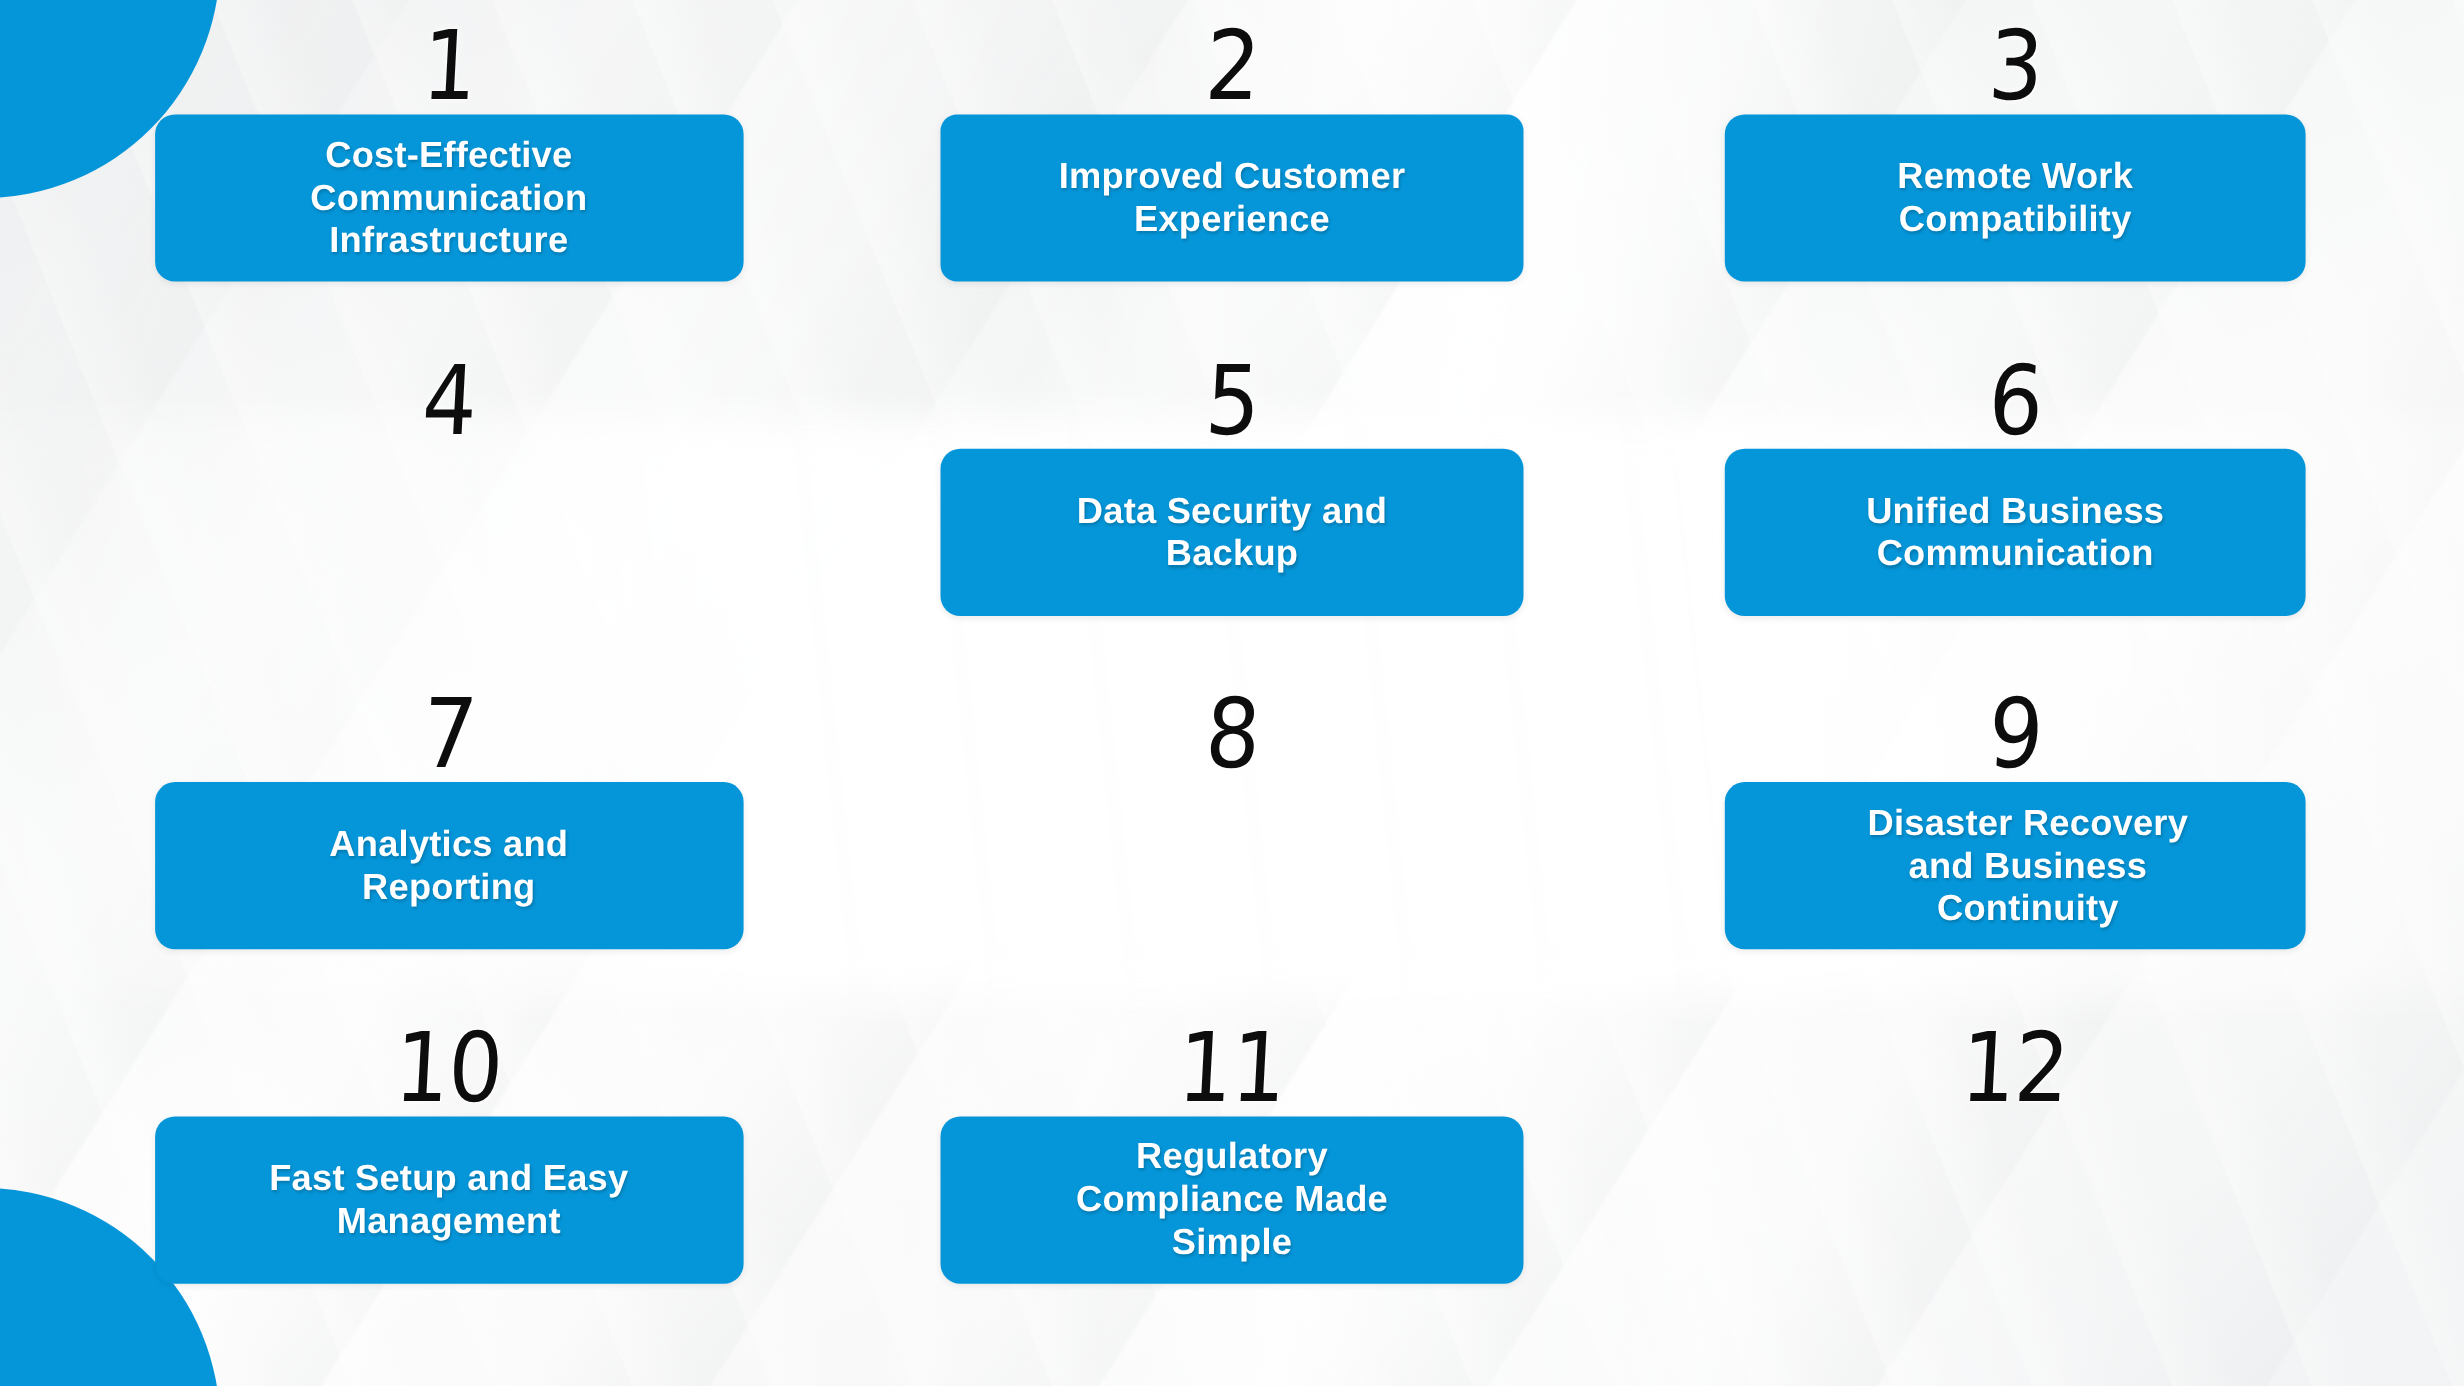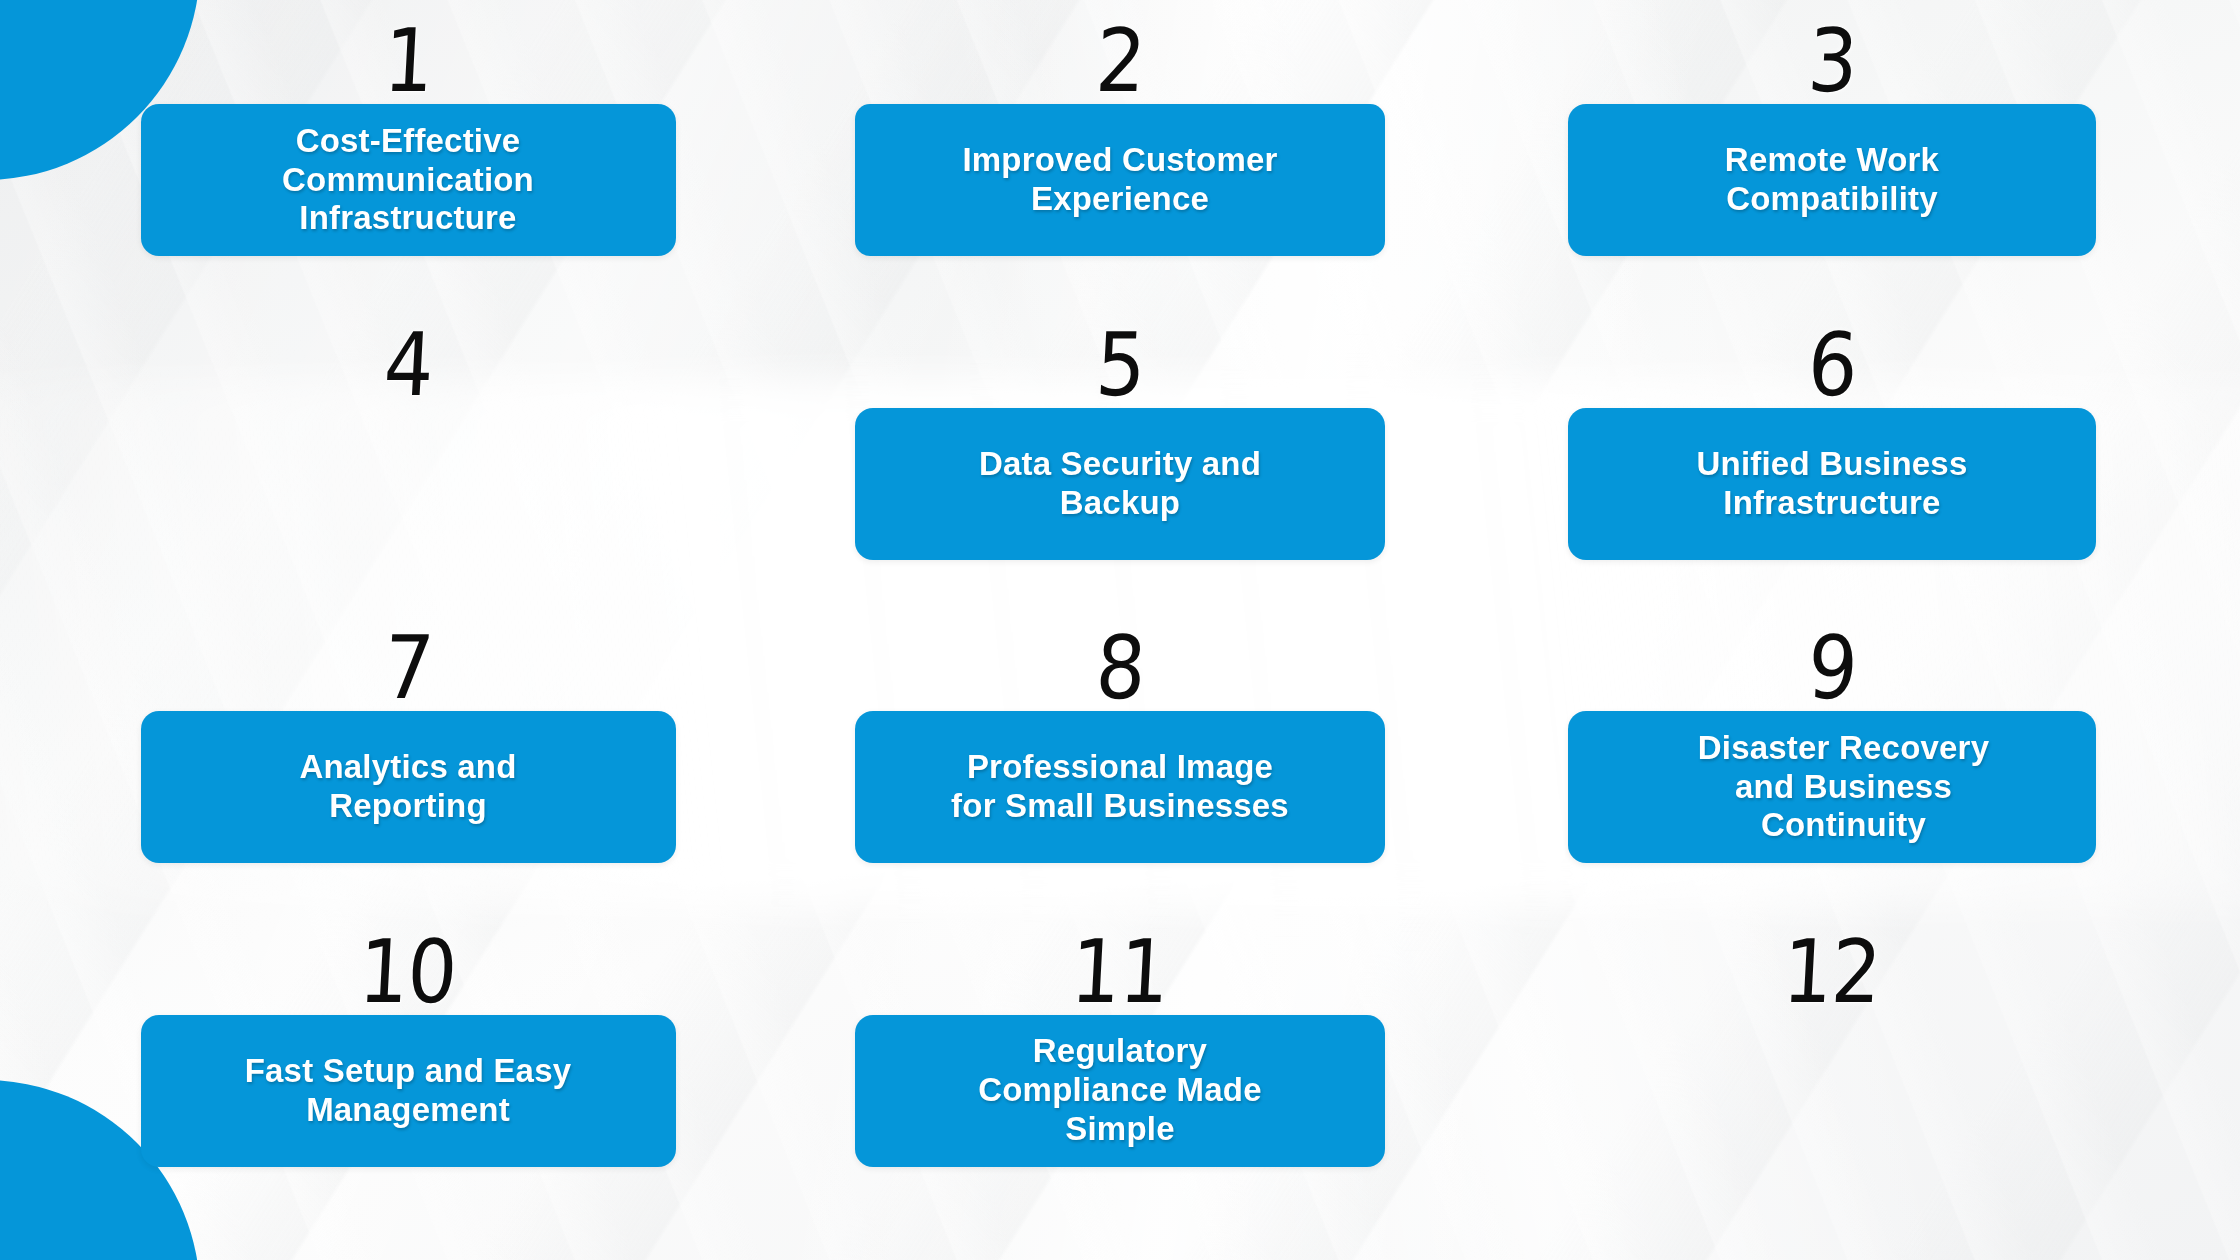--- a/index.html
+++ b/index.html
@@ -197,38 +197,34 @@
       <div class="card" style="background: rgb(5, 150, 217);">
         <span class="card-label" style="color: rgb(255, 255, 255); text-align: center;">Data Security and
 Backup</span>
       </div>
     </div>
 
     <div class="item col-3">
       <div class="item-number" style="color: rgb(13, 13, 13);">6</div>
       <div class="card" style="background: rgb(5, 150, 217);">
         <span class="card-label" style="color: rgb(255, 255, 255);">Unified Business
-Infrastructure</span>
+Communication</span>
       </div>
     </div>
 
     <div class="item col-1">
       <div class="item-number" style="color: rgb(13, 13, 13);">7</div>
       <div class="card" style="background: rgb(5, 150, 217);">
         <span class="card-label" style="color: rgb(255, 255, 255);">Analytics and
 Reporting</span>
       </div>
     </div>
 
     <div class="item col-2">
       <div class="item-number" style="color: rgb(13, 13, 13);">8</div>
-      <div class="card" style="background: rgb(5, 150, 217);">
-        <span class="card-label" style="color: rgb(255, 255, 255);">Professional Image
-for Small Businesses</span>
-      </div>
     </div>
 
     <div class="item col-3">
       <div class="item-number" style="color: rgb(13, 13, 13);">9</div>
       <div class="card" style="background: rgb(5, 150, 217); padding-left: 41px;">
         <span class="card-label" style="color: rgb(255, 255, 255);">Disaster Recovery
 and Business
 Continuity</span>
       </div>
     </div>

